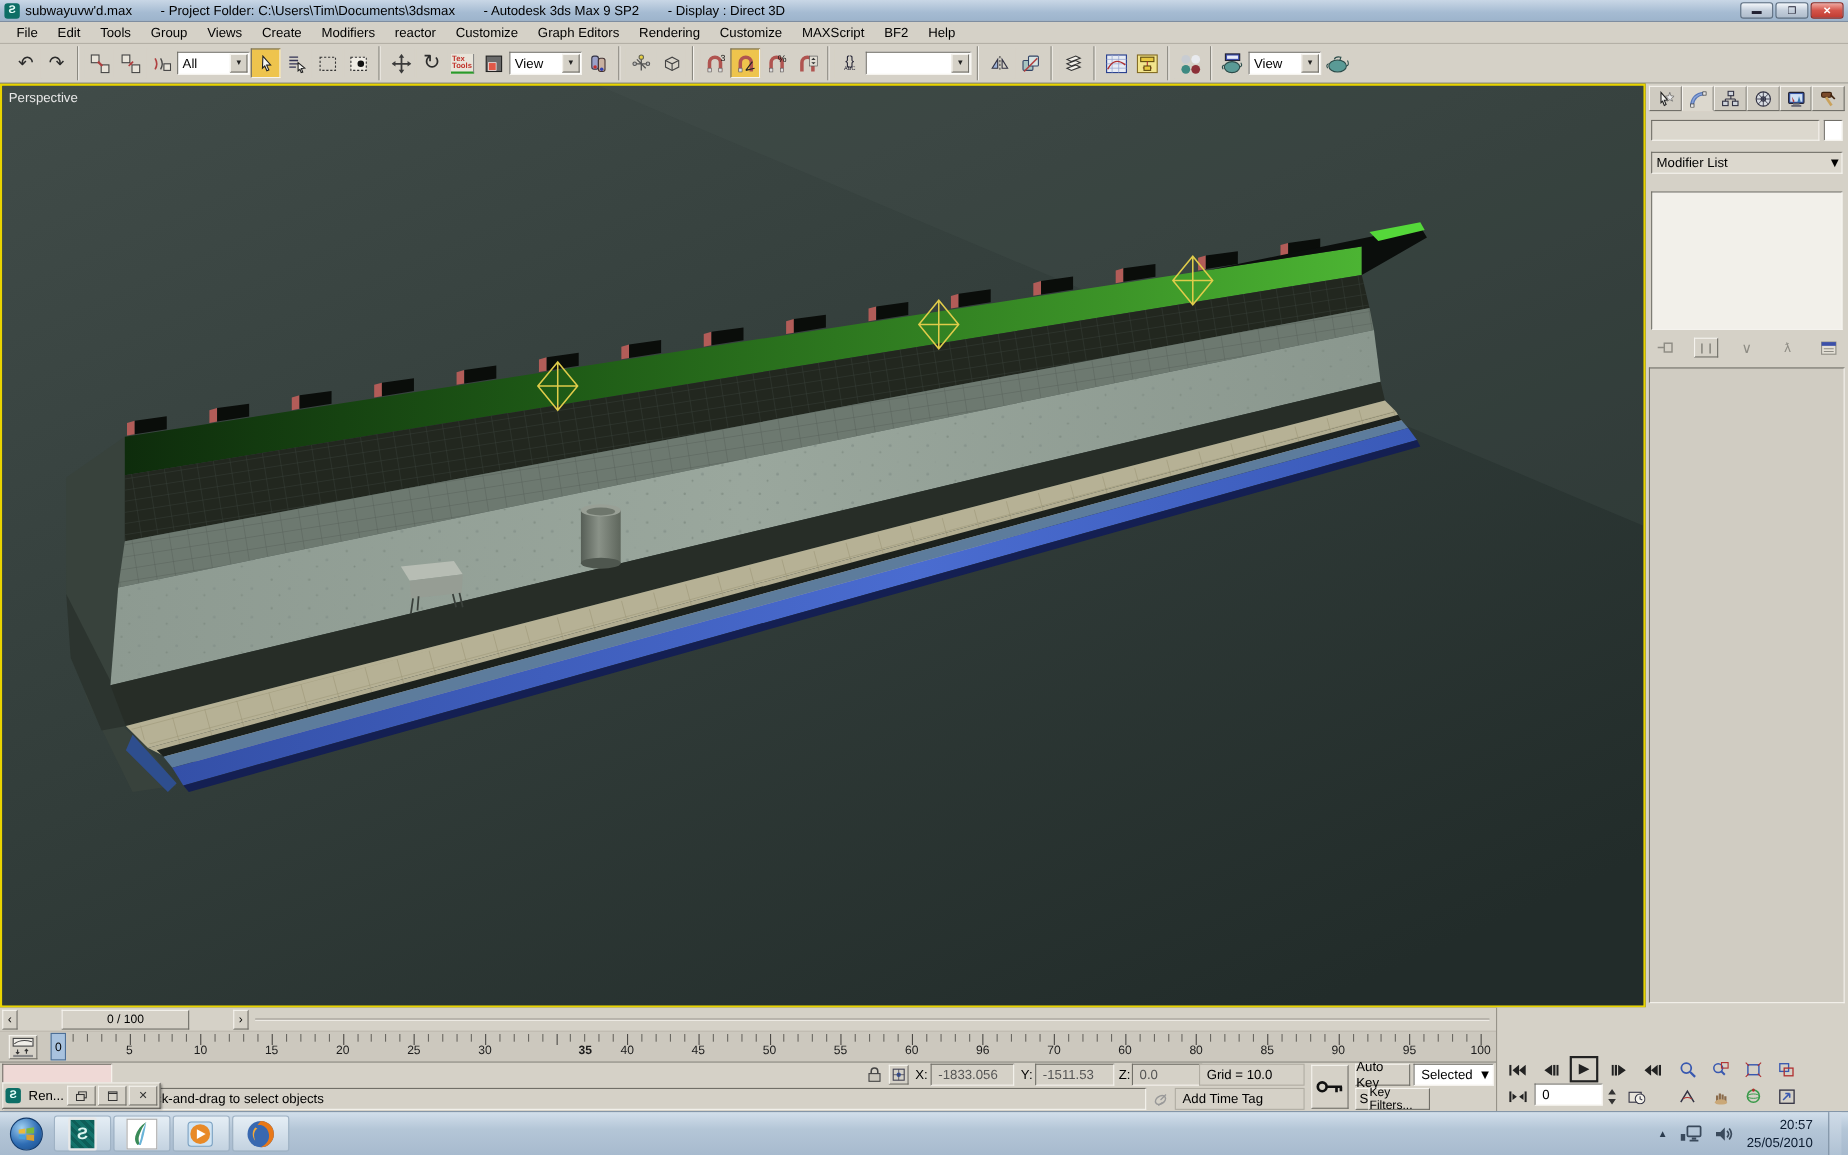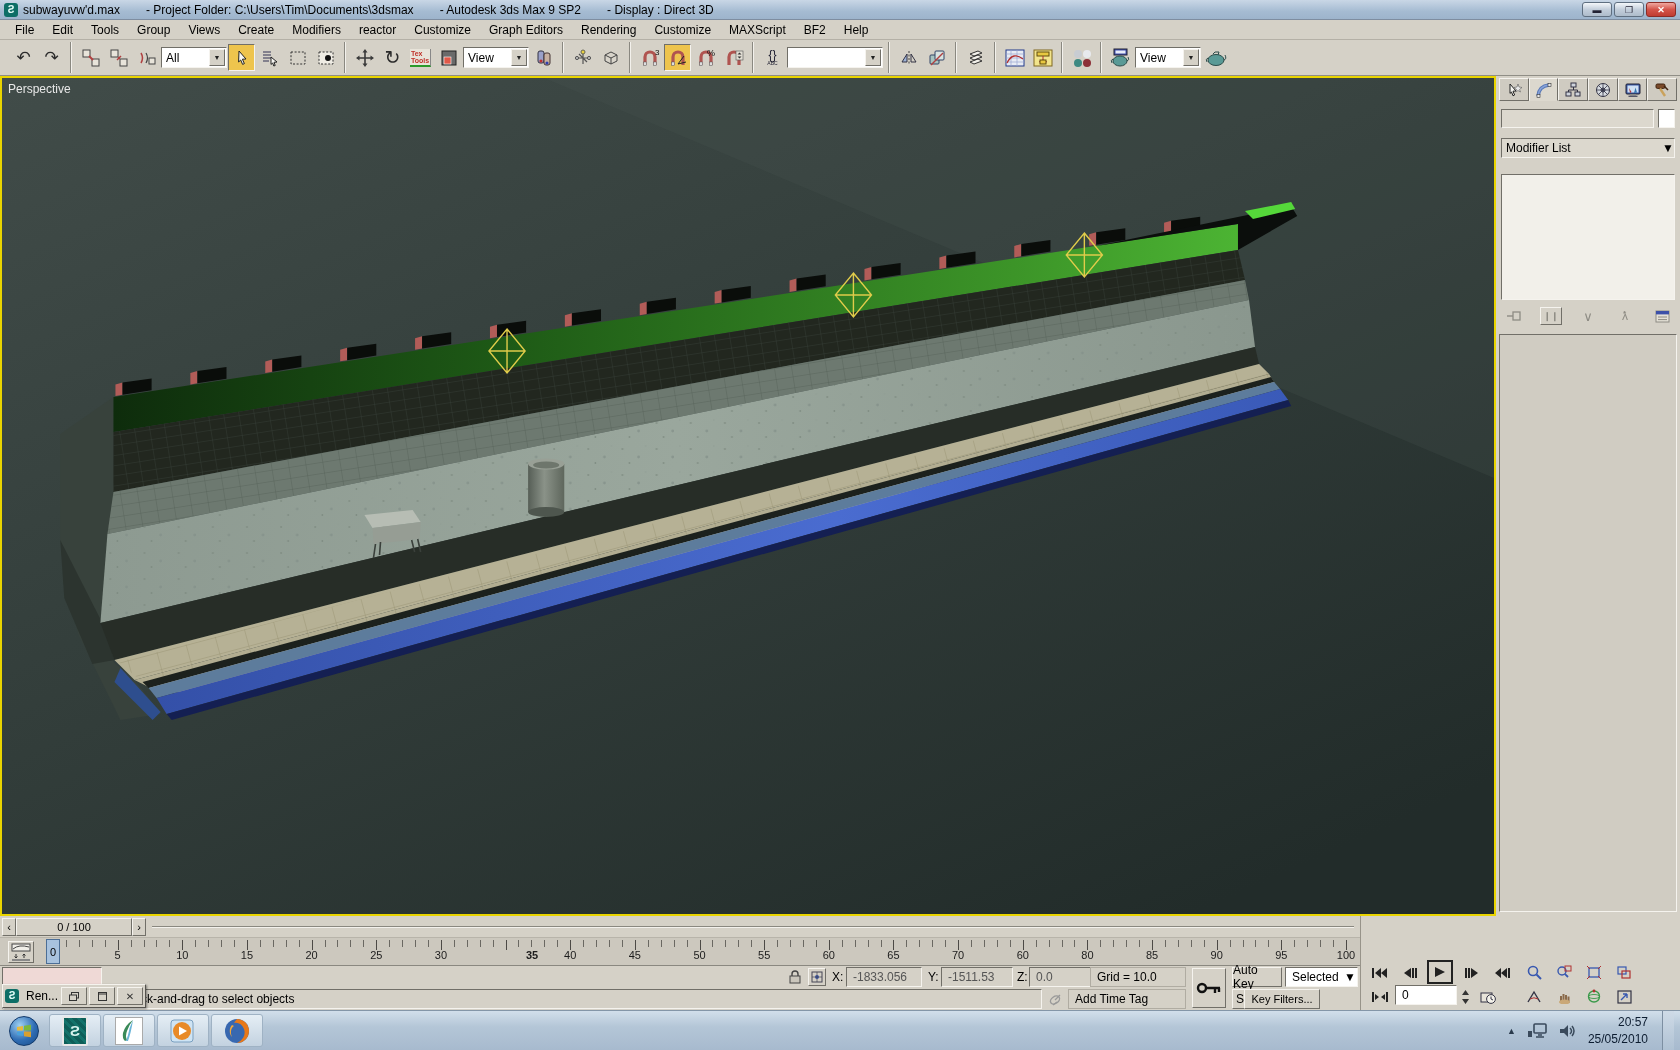--- a/index.html
+++ b/index.html
@@ -53,21 +53,21 @@
   .cp-modlist .dd-val { flex:1; padding:0 4px; }
   .cp-stack { height:126px; margin:16px 2px 0 2px; background:#f2f0ea; }
   .cp-stackbtns { display:flex; align-items:center; justify-content:space-between; height:24px; margin:4px 4px 0 4px; }
   .sbtn { width:22px; height:18px; display:flex; align-items:center; justify-content:center; color:#8e8c84; }
   .sbtn.framed { border:1px solid; border-color:#f5f3ee #716f68 #716f68 #f5f3ee; }
   .cp-rollout { flex:1; margin:6px 0 4px 0; background:#d0ccc2; border:1px solid; border-color:#716f68 #f5f3ee #f5f3ee #716f68; }
 
   
   .bottombar { position:relative; height:94px; background:#d5d1c7; }
   .ts-row { position:absolute; left:0; top:0; width:1360px; height:22px; display:flex; align-items:center; border-bottom:1px solid #b8b4aa; }
-  .ts-btn { height:18px; display:flex; align-items:center; justify-content:center; font-size:11px; }
+  .ts-btn { height:18px; display:flex; align-items:center; justify-content:center; font-size:11px;margin-left:40px; }
   .ruler-row { position:absolute; left:0; top:22px; width:1360px; height:28px; background:#ccc8be; border-bottom:1px solid #8a8880; }
   .tickminor { position:absolute; top:2px; width:1px; height:7px; background:#6a6862; }
   .tickmajor { position:absolute; top:2px; width:1px; height:10px; background:#4c4a46; }
   .ticklabel { position:absolute; top:11px; transform:translateX(-50%); font-size:11px; color:#1c1c1c; }
   .frame-marker { position:absolute; left:46px; top:1px; width:14px; height:25px; background:#a8c2de; border:1px solid #4c6e96; font-size:11px; display:flex; align-items:center; justify-content:center; }
   .mce-btn { position:absolute; left:8px; top:3px; width:26px; height:22px; }
   .status-rows { position:absolute; left:0; top:50px; width:1360px; height:44px; }
   .sfield { position:absolute; height:20px; display:flex; align-items:center; padding:0 6px; background:#d5d1c7; }
   .slabel { position:absolute; height:20px; display:flex; align-items:center; font-size:12px; }
   .sbtn2 { position:absolute; height:20px; display:flex; align-items:center; justify-content:center; font-size:12px; }
@@ -691,21 +691,21 @@
           <div class="ticklabel" style="left: 246.95px;">15</div>
           <div class="ticklabel" style="left: 311.6px;">20</div>
           <div class="ticklabel" style="left: 376.25px;">25</div>
           <div class="ticklabel" style="left: 440.9px;">30</div>
           <div class="ticklabel" style="left: 532px; font-weight: bold;">35</div>
           <div class="ticklabel" style="left: 570.2px;">40</div>
           <div class="ticklabel" style="left: 634.85px;">45</div>
           <div class="ticklabel" style="left: 699.5px;">50</div>
           <div class="ticklabel" style="left: 764.15px;">55</div>
           <div class="ticklabel" style="left: 828.8px;">60</div>
-          <div class="ticklabel" style="left: 893.45px;">65</div>
+          <div class="ticklabel" style="left: 893.45px;">96</div>
           <div class="ticklabel" style="left: 958.1px;">70</div>
           <div class="ticklabel" style="left: 1022.75px;">60</div>
           <div class="ticklabel" style="left: 1087.4px;">80</div>
           <div class="ticklabel" style="left: 1152.05px;">85</div>
           <div class="ticklabel" style="left: 1216.7px;">90</div>
           <div class="ticklabel" style="left: 1281.35px;">95</div>
           <div class="ticklabel" style="left: 1346px;">100</div>
         </div>
       <div class="frame-marker">0</div>
     </div>
@@ -769,21 +769,21 @@
           <span class="dd-arrow" style="margin-right:-5px">▼</span>
         </div>
       <div class="sbtn2 raised" style="left:1232px;top:23px;width:50px">
           <span>Set Key</span>
         </div>
       <div class="sbtn2" style="left:1284px;top:23px;width:16px">
           <svg width="13" height="13">
             <path d="M1 11 L5 3 L8 9 L12 2" stroke="#b03030" fill="none" stroke-width="1.4"></path>
           </svg>
         </div>
-      <div class="sbtn2 raised" style="left:1244px;top:23px;width:76px;font-size:11px">
+      <div class="sbtn2 raised" style="left:1244px;top:23px;width:56px;font-size:11px">
           <span>Key Filters...</span>
         </div>
     </div>
 
     <div class="right-cluster">
       <div class="pb" style="left:6px;top:46px">
           <svg width="16" height="10">
             <path d="M1 0 V10" stroke="#222" stroke-width="2"></path>
             <path d="M9 5 L15 0 V10 Z M3 5 L9 0 V10 Z" fill="#222"></path>
           </svg>

